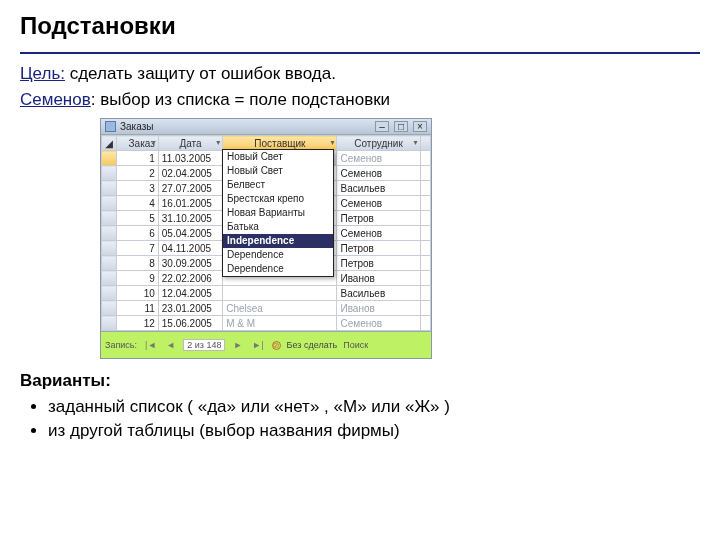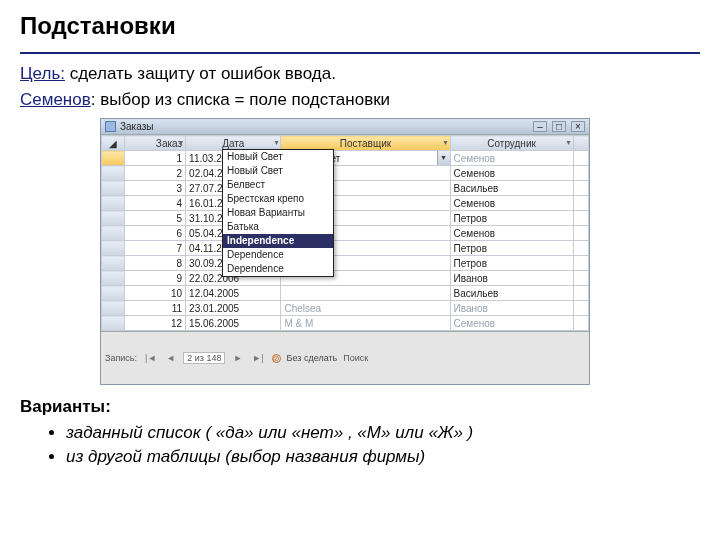--- a/index.html
+++ b/index.html
@@ -18,26 +18,26 @@
     padding-bottom: 12px;
     margin-bottom: 10px;
   }
   .body-line {
     font-size: 17px;
     color: #000;
     margin: 6px 0;
   }
   .body-line .label { color: #1a237e; text-decoration: underline; }
   .vars-h { font-size: 17px; font-weight: bold; margin-top: 12px; }
-  ul.vars { list-style: disc; margin-left: 46px; margin-top: 4px; font-style: italic; }
+  ul.vars { list-style: disc; margin-left: 28px; margin-top: 4px; }
   ul.vars li { font-size: 17px; margin: 4px 0; }
 
   
   .shot {
-    width: 490px;
+    width: 332px;
     margin: 8px 0 0 80px;
     background: #b8c5d6;
     border: 1px solid #8a97a8;
     font-size: 10px;
     color: #222;
   }
   .win-title {
     display: flex;
     align-items: center;
     gap: 4px;
@@ -112,23 +112,23 @@
     right: 0; top: 0;
     width: 13px; height: 14px;
     background: linear-gradient(#e9edf3,#c6cfdd);
     border-left: 1px solid #9aa;
     text-align: center;
     font-size: 8px;
     line-height: 14px;
     color: #333;
   }
   .statusbar {
-    background: #e5e5e5;
+    background: #bef264;
     border-top: 1px solid #9aa;
-    padding: 20px 4px;
+    padding: 7px 4px;
     display: flex;
     align-items: center;
     gap: 6px;
     color: #555;
     font-size: 9px;
   }
   .statusbar .navbtn { padding: 0 2px; color: #777; }
   .statusbar .rec { border: 1px solid #bbb; padding: 0 3px; background: #fff; }
   .statusbar .nofilter { color: #444; }
   .statusbar .no-icon {

